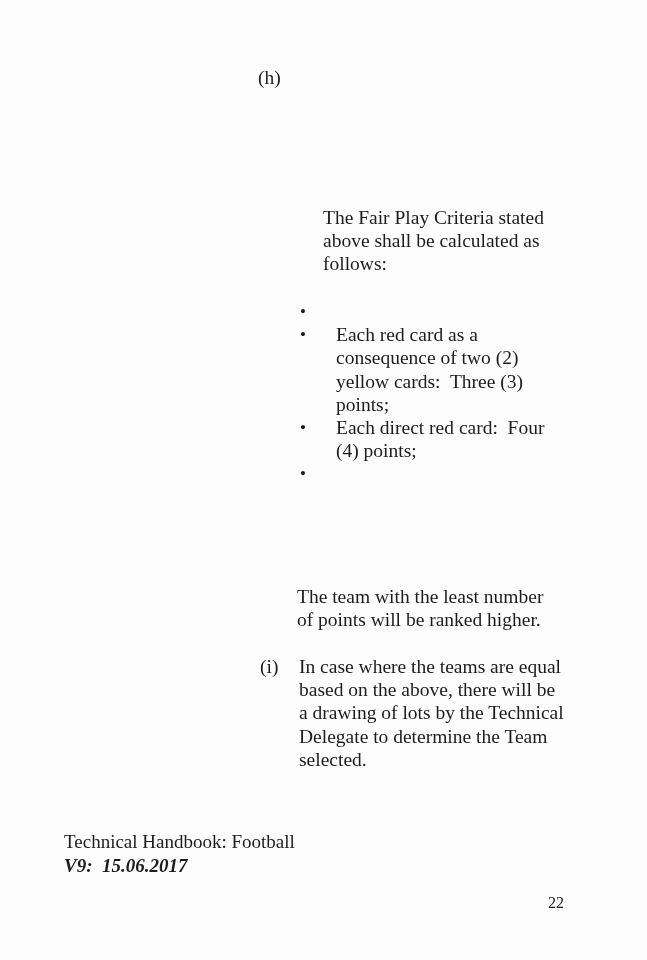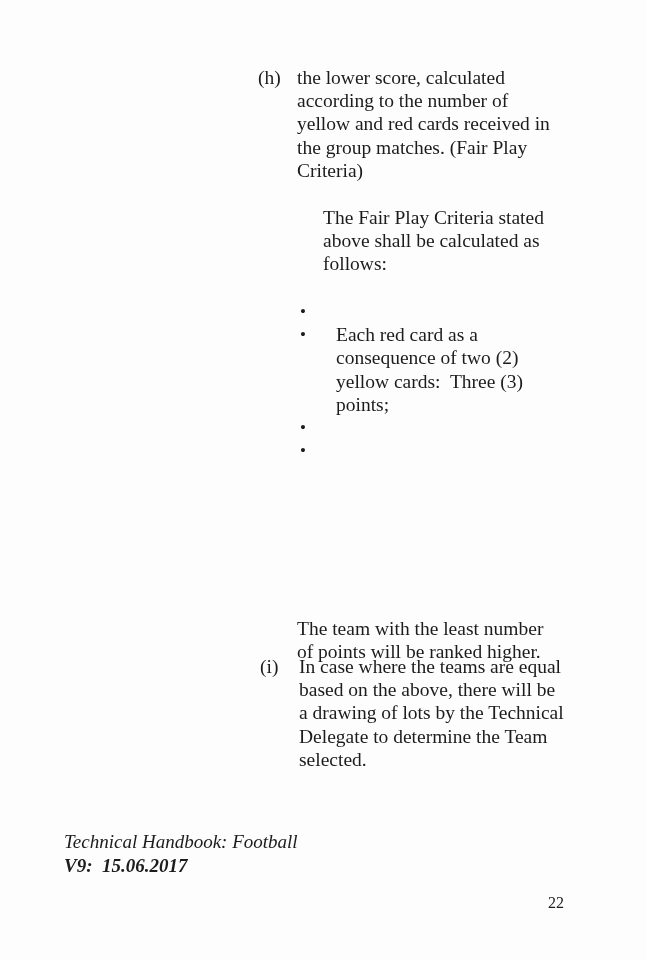--- a/index.html
+++ b/index.html
@@ -68,29 +68,27 @@
     line-height: 23.2px;
   }
   .bullet-text {
     width: 244px;
   }
   #team-para {
     position: absolute;
     left: 297px;
     top: 585px;
     width: 290px;
-    margin-top: 32px;
   }
   .doc-footer {
     position: absolute;
     left: 64px;
     top: 830px;
   }
   .footer-line1 {
-    font-style: italic;
     font-size: 19px;
     line-height: 24px;
     white-space: pre-wrap;
     text-align: right;
   }
   .footer-line2 {
     font-style: italic;
     font-weight: bold;
     font-size: 19px;
     line-height: 24px;
@@ -104,44 +102,41 @@
     line-height: 23px;
   }
 </style>
 </head>
 <body>
 
 <div class="page">
 
   <div class="lettered-item" id="item-h">
     <span class="txt item-label">(h)</span>
-    <span class="txt item-body">the lower score, calculated
-according to the number of
-yellow and red cards received in
-the group matches. (Fair Play
-Criteria)</span>
   </div>
 
   <div class="txt" id="intro-para">The Fair Play Criteria stated
 above shall be calculated as
 follows:</div>
 
   <ul class="bullet-list">
     <li class="bullet-item">
       <span class="txt bullet-marker">•</span>
     </li>
     <li class="bullet-item">
       <span class="txt bullet-marker">•</span>
       <span class="txt bullet-text">Each red card as a
 consequence of two (2)
 yellow cards:  Three (3)
 points;</span>
     </li>
     <li class="bullet-item">
       <span class="txt bullet-marker">•</span>
+      <span class="txt bullet-text">Each direct red card:  Four
+(4) points;</span>
     </li>
     <li class="bullet-item">
       <span class="txt bullet-marker">•</span>
     </li>
   </ul>
 
   <div class="txt" id="team-para">The team with the least number
 of points will be ranked higher.</div>
 
   <div class="lettered-item" id="item-i">

